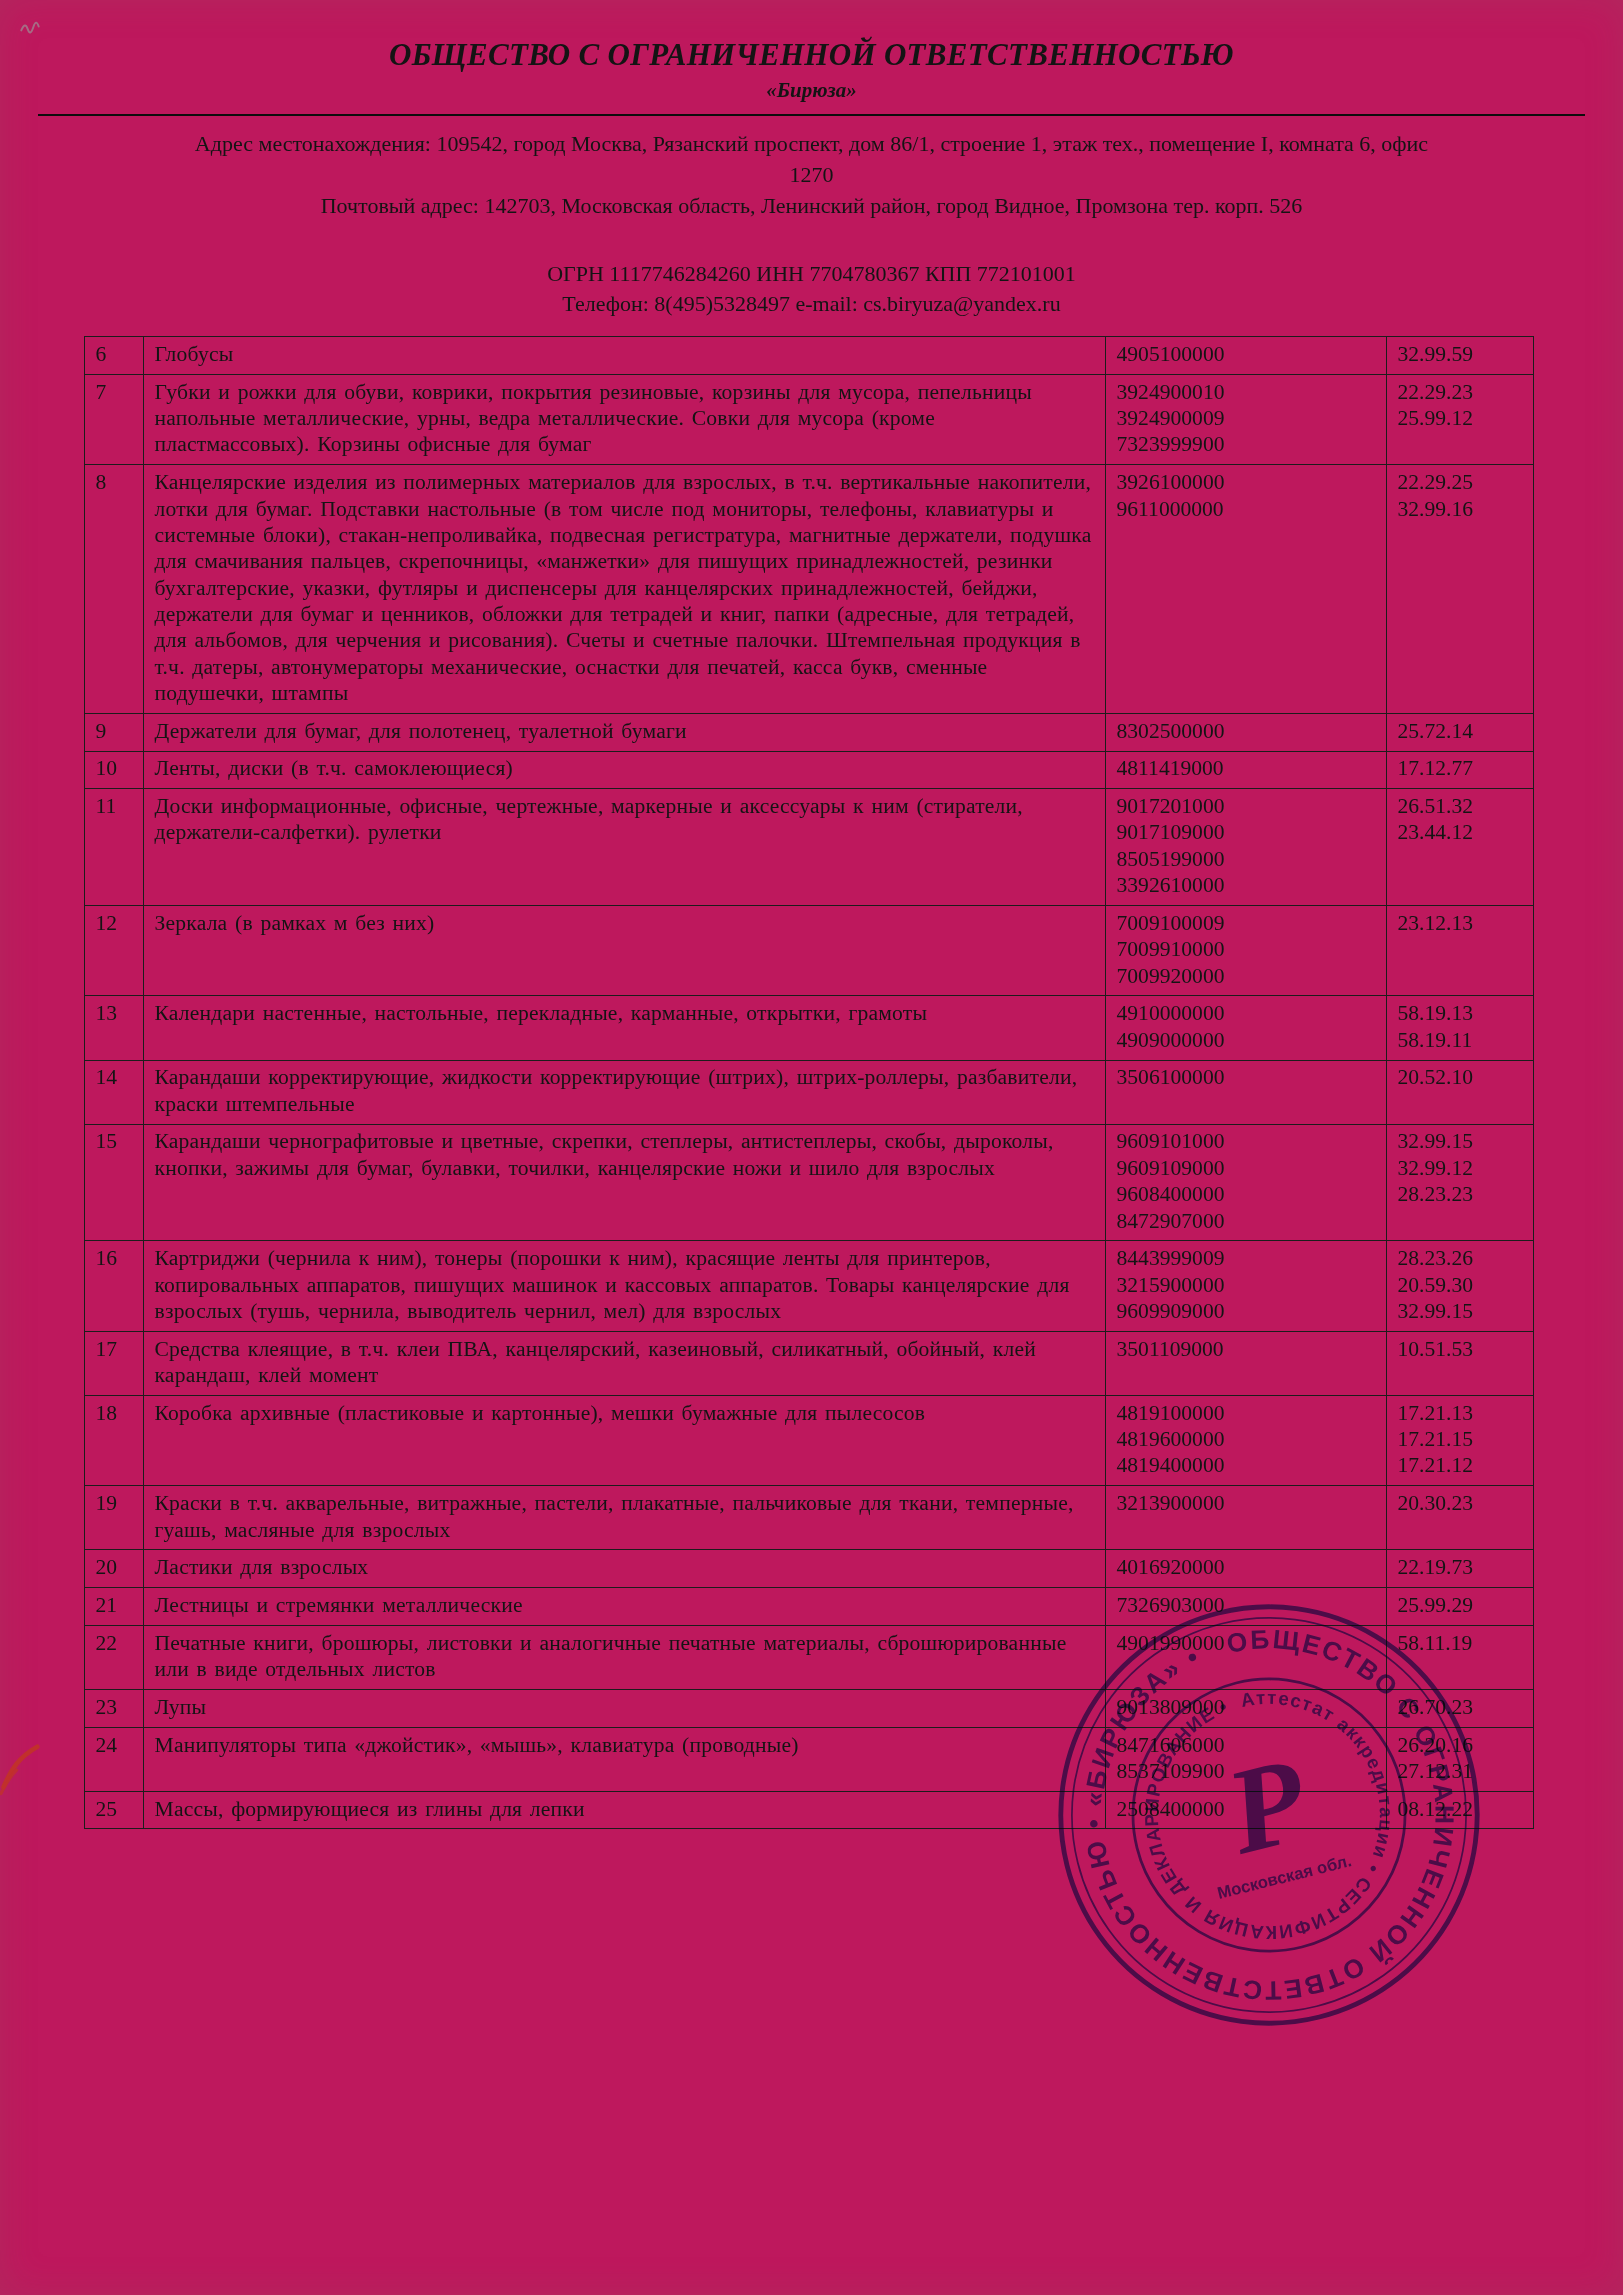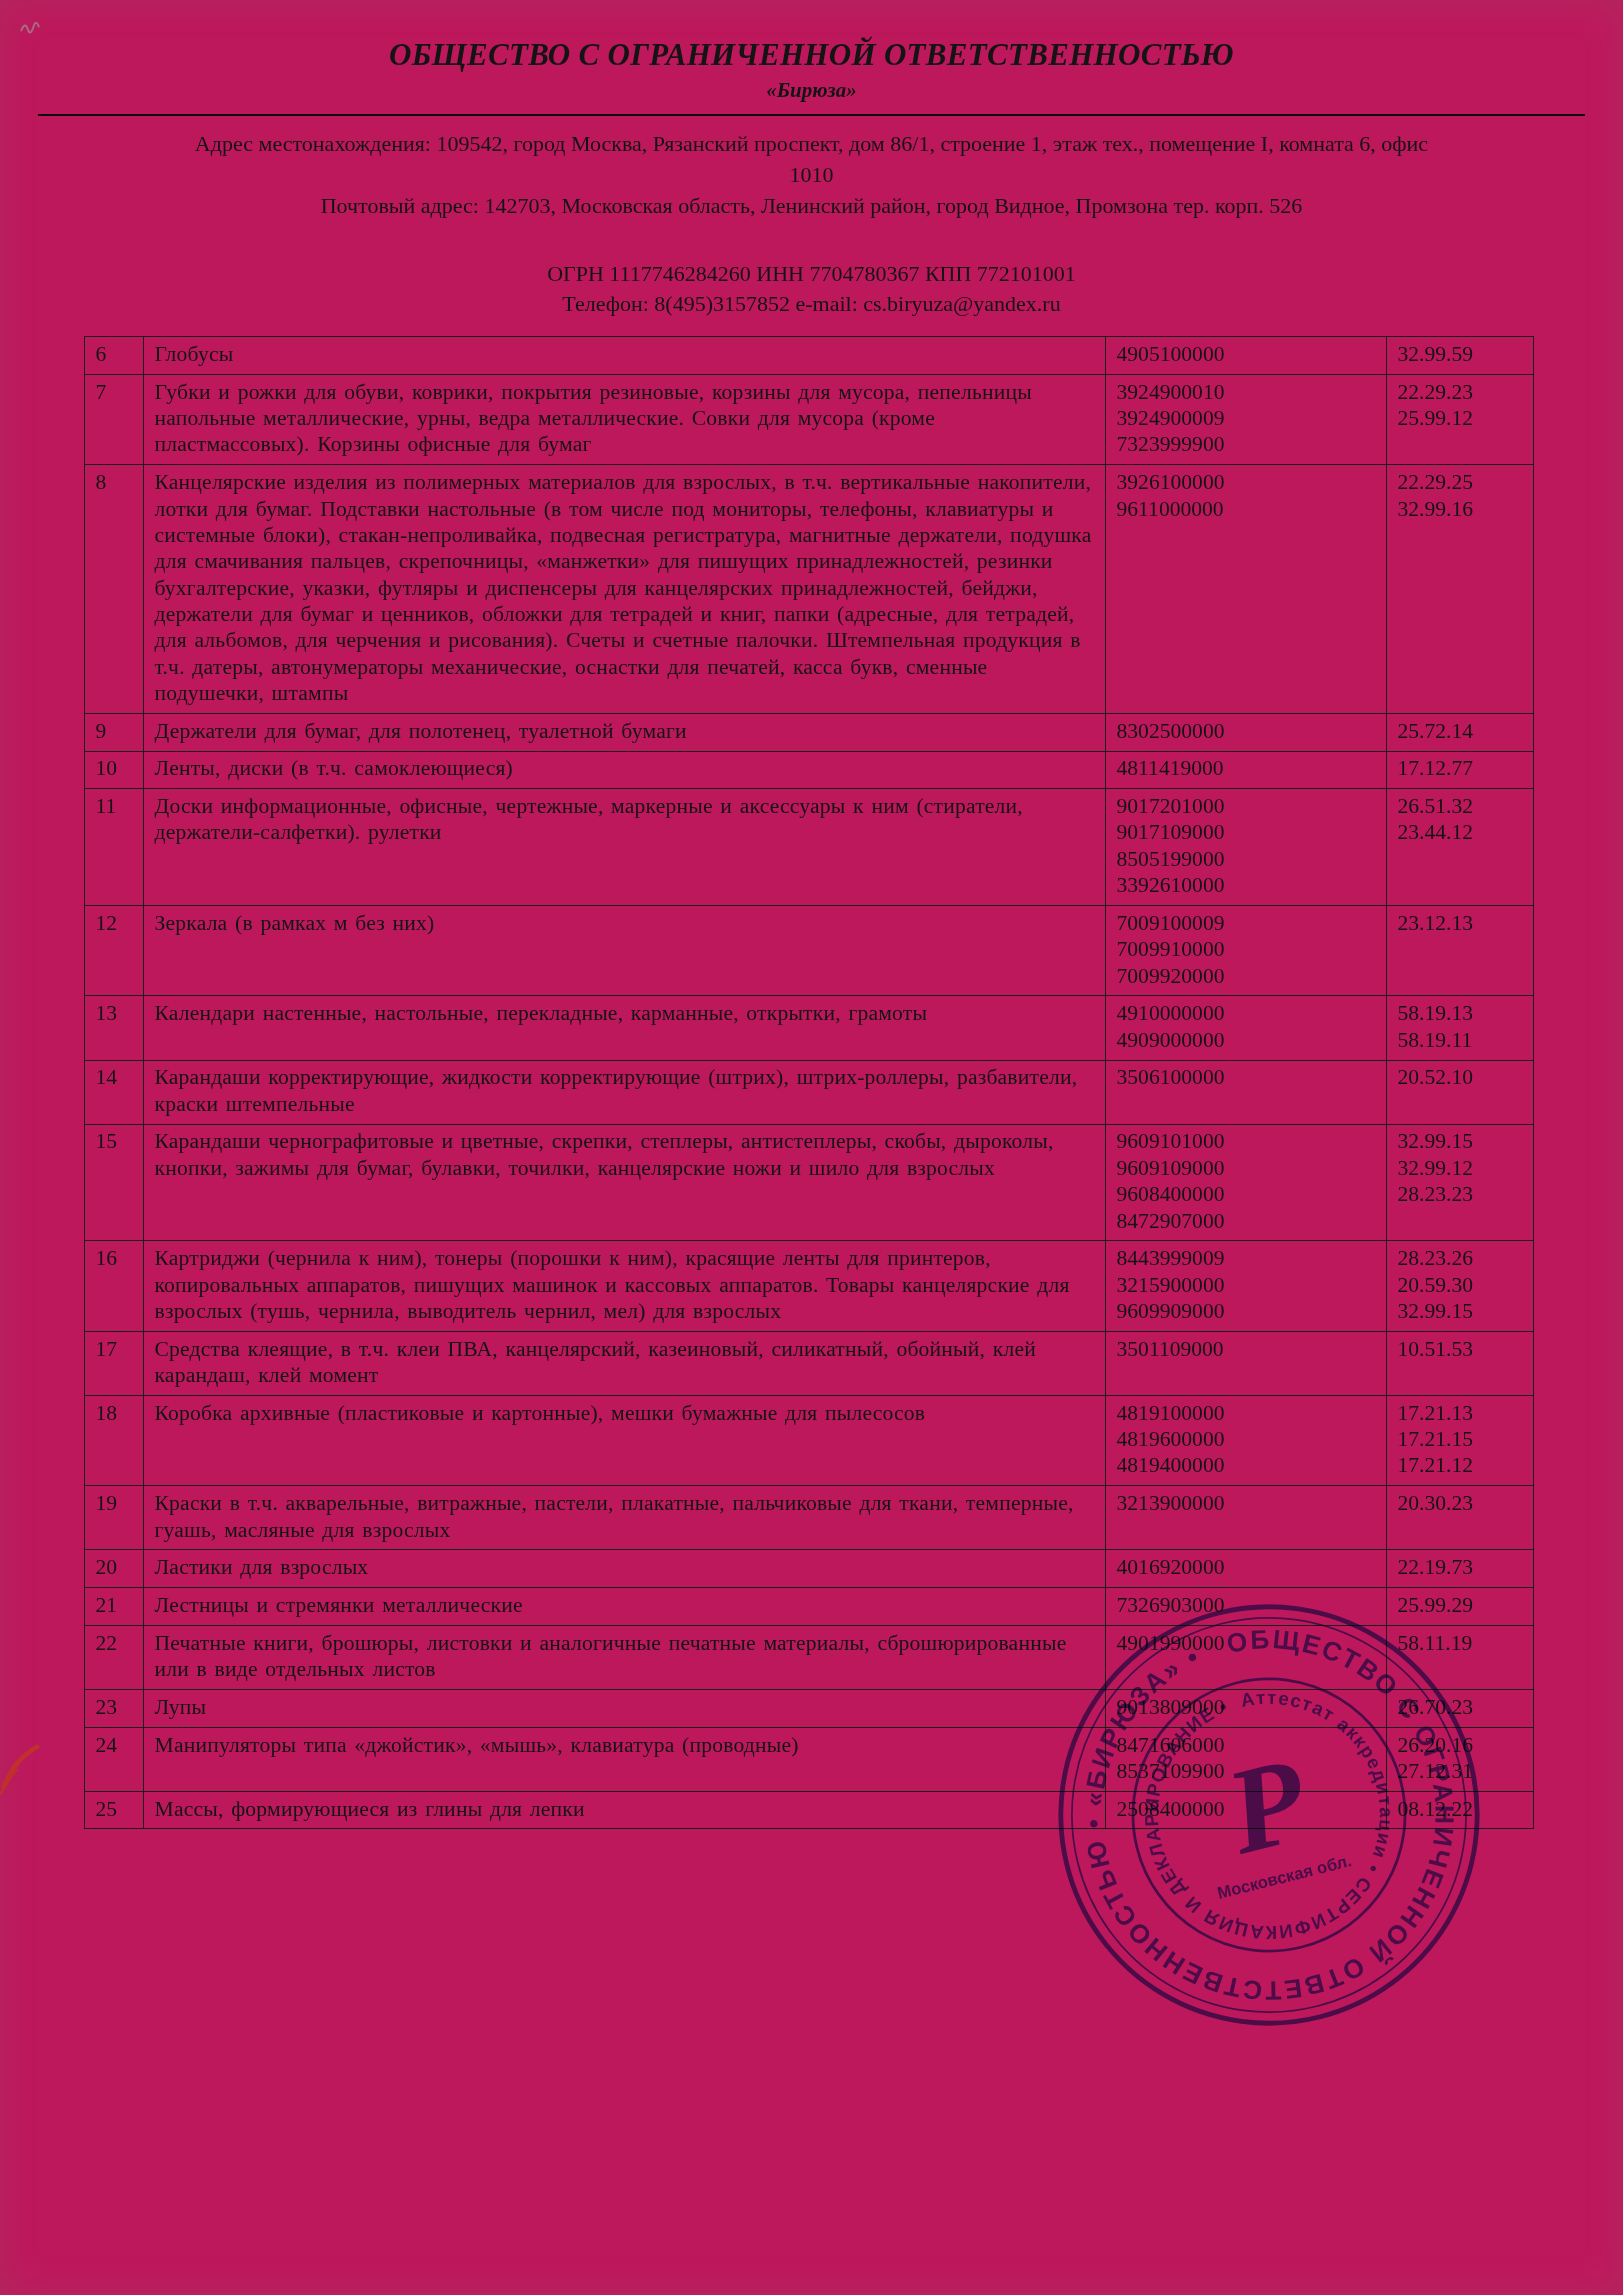--- a/index.html
+++ b/index.html
@@ -102,24 +102,24 @@
 <div class="page">
 
   <svg class="pen-mark" width="46" height="31" viewBox="0 0 70 48">
     <path d="M6,30 q6,-14 10,-2 q4,12 9,-4 q4,-12 8,0" stroke="#9a9a9a" stroke-width="3" fill="none" stroke-linecap="round"></path>
   </svg>
 
   <header class="header">
     <h1 class="org-type">ОБЩЕСТВО С ОГРАНИЧЕННОЙ ОТВЕТСТВЕННОСТЬЮ</h1>
     <h2 class="org-name">«Бирюза»</h2>
     <div class="rule"></div>
-    <p class="addr">Адрес местонахождения: 109542, город Москва, Рязанский проспект, дом 86/1, строение 1, этаж тех., помещение I, комната 6, офис 1010</p>
+    <p class="addr">Адрес местонахождения: 109542, город Москва, Рязанский проспект, дом 86/1, строение 1, этаж тех., помещение I, комната 6, офис 1270</p>
     <p class="addr">Почтовый адрес: 142703, Московская область, Ленинский район, город Видное, Промзона тер. корп. 526</p>
     <p class="reg">ОГРН 1117746284260 ИНН 7704780367 КПП 772101001</p>
-    <p class="contact">Телефон: 8(495)3157852 e-mail: cs.biryuza@yandex.ru</p>
+    <p class="contact">Телефон: 8(495)5328497 e-mail: cs.biryuza@yandex.ru</p>
   </header>
 
   <table class="products">
     <colgroup>
       <col style="width:59px">
       <col style="width:962px">
       <col style="width:281px">
       <col style="width:147px">
     </colgroup>
     <tbody>

